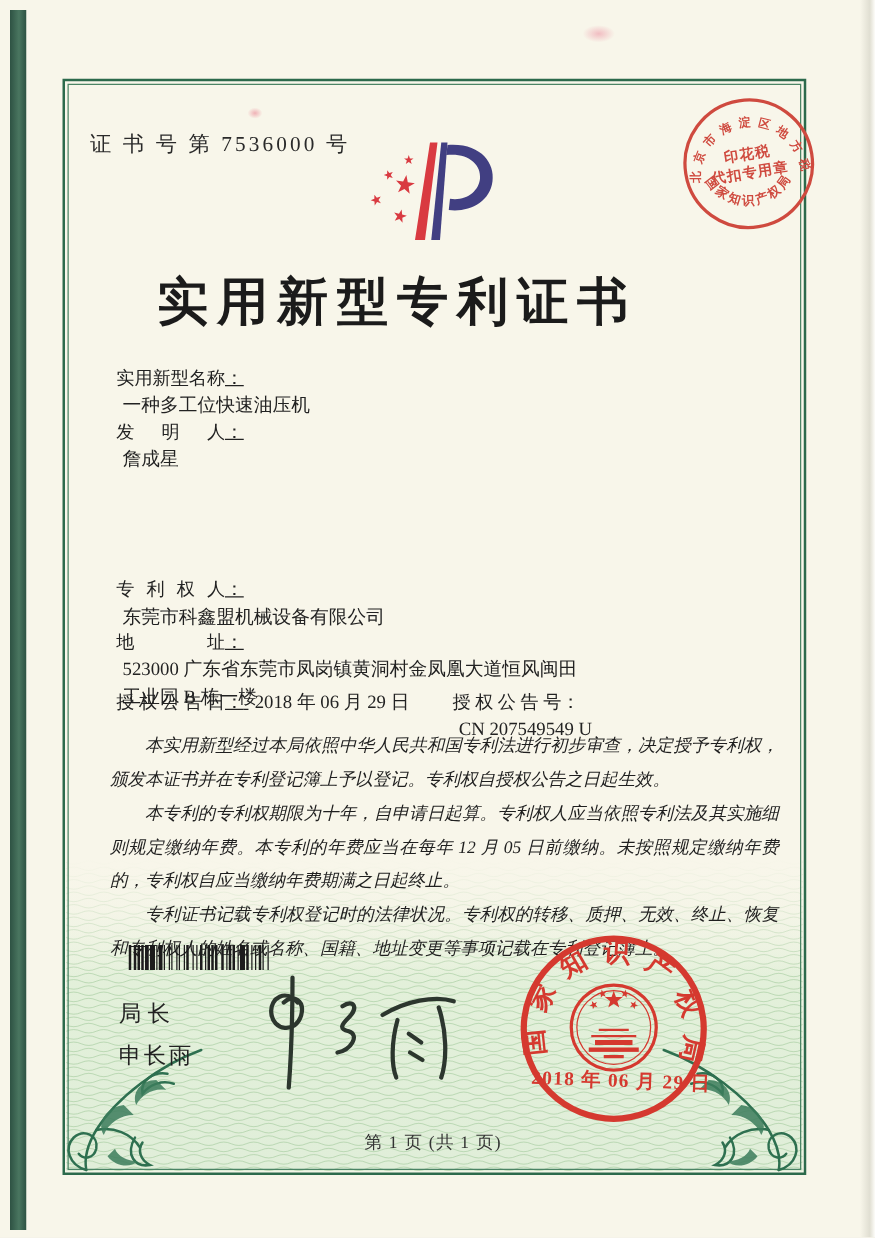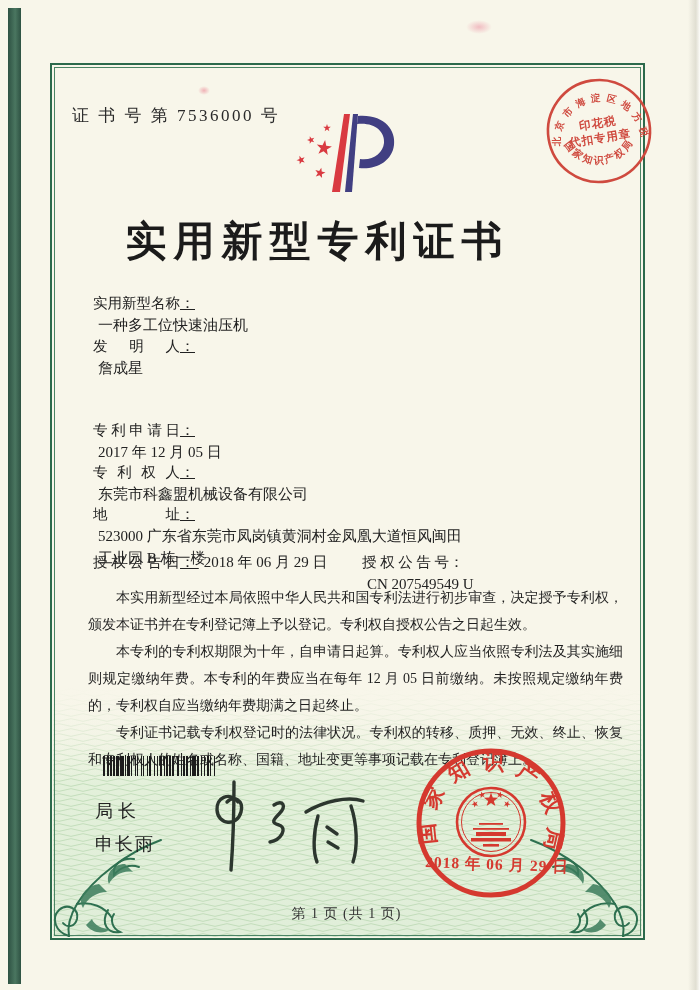--- a/index.html
+++ b/index.html
@@ -23,21 +23,21 @@
         font-size:41px;font-weight:bold;letter-spacing:7px;color:#1b1b1b;margin-top:14px;}
   .field-row{position:absolute;left:93px;width:548px;font-size:15px;line-height:22px;text-decoration:underline;}
   .f-label{display:inline-block;width:87px;text-align:justify;text-align-last:justify;
         font-size:14.5px;vertical-align:top;}
   .f-colon{vertical-align:top;}
   .f-value{display:inline-block;width:440px;vertical-align:top;margin-left:5px;white-space:pre-line;}
   .grant-pair2{position:absolute;left:269px;top:0;width:270px;}
   .grant-pair2 .f-value{width:165px;}
   .body-text{position:absolute;left:88px;top:584px;width:535px;font-size:14px;
         line-height:27px;text-align:justify;color:#1f1f1f;}
-  .body-text p{margin:0;text-indent:2em;}
+  .body-text p{margin:0;text-indent:2em;font-style:italic;}
   .barcode{position:absolute;left:103px;top:756px;width:170px;height:20px;font-size:0;white-space:nowrap;}
   .barcode i{display:inline-block;height:100%;}
   .officer-role{position:absolute;left:95px;top:799px;font-size:18px;letter-spacing:5px;color:#222;}
   .officer-name{position:absolute;left:95px;top:832px;font-size:18px;letter-spacing:2px;color:#222;}
   .signature{position:absolute;left:200px;top:772px;width:175px;height:105px;}
   .seal{position:absolute;left:412px;top:744px;width:158px;height:158px;}
   .seal-date{position:absolute;left:425px;top:855px;width:170px;font-size:15.5px;color:#d5392f;
         letter-spacing:1px;transform:rotate(2deg);font-weight:bold;white-space:nowrap;}
   .footer-page{position:absolute;left:50px;top:905px;width:593px;text-align:center;
         font-size:14px;letter-spacing:1px;color:#333;}
@@ -181,24 +181,20 @@
   <div class="title">实用新型专利证书</div>
 
   <div class="field-row" style="top:292px">
     <span class="f-label">实用新型名称</span><span class="f-colon">：</span>
     <span class="f-value">一种多工位快速油压机</span>
   </div>
   <div class="field-row" style="top:335px">
     <span class="f-label">发明人</span><span class="f-colon">：</span>
     <span class="f-value">詹成星</span>
   </div>
-  <div class="field-row" style="top:419px">
-    <span class="f-label">专利申请日</span><span class="f-colon">：</span>
-    <span class="f-value">2017 年 12 月 05 日</span>
-  </div>
   <div class="field-row" style="top:461px">
     <span class="f-label">专利权人</span><span class="f-colon">：</span>
     <span class="f-value">东莞市科鑫盟机械设备有限公司</span>
   </div>
   <div class="field-row" style="top:503px">
     <span class="f-label">地址</span><span class="f-colon">：</span>
     <span class="f-value">523000 广东省东莞市凤岗镇黄洞村金凤凰大道恒风闽田
 工业园 B 栋一楼</span>
   </div>
 

